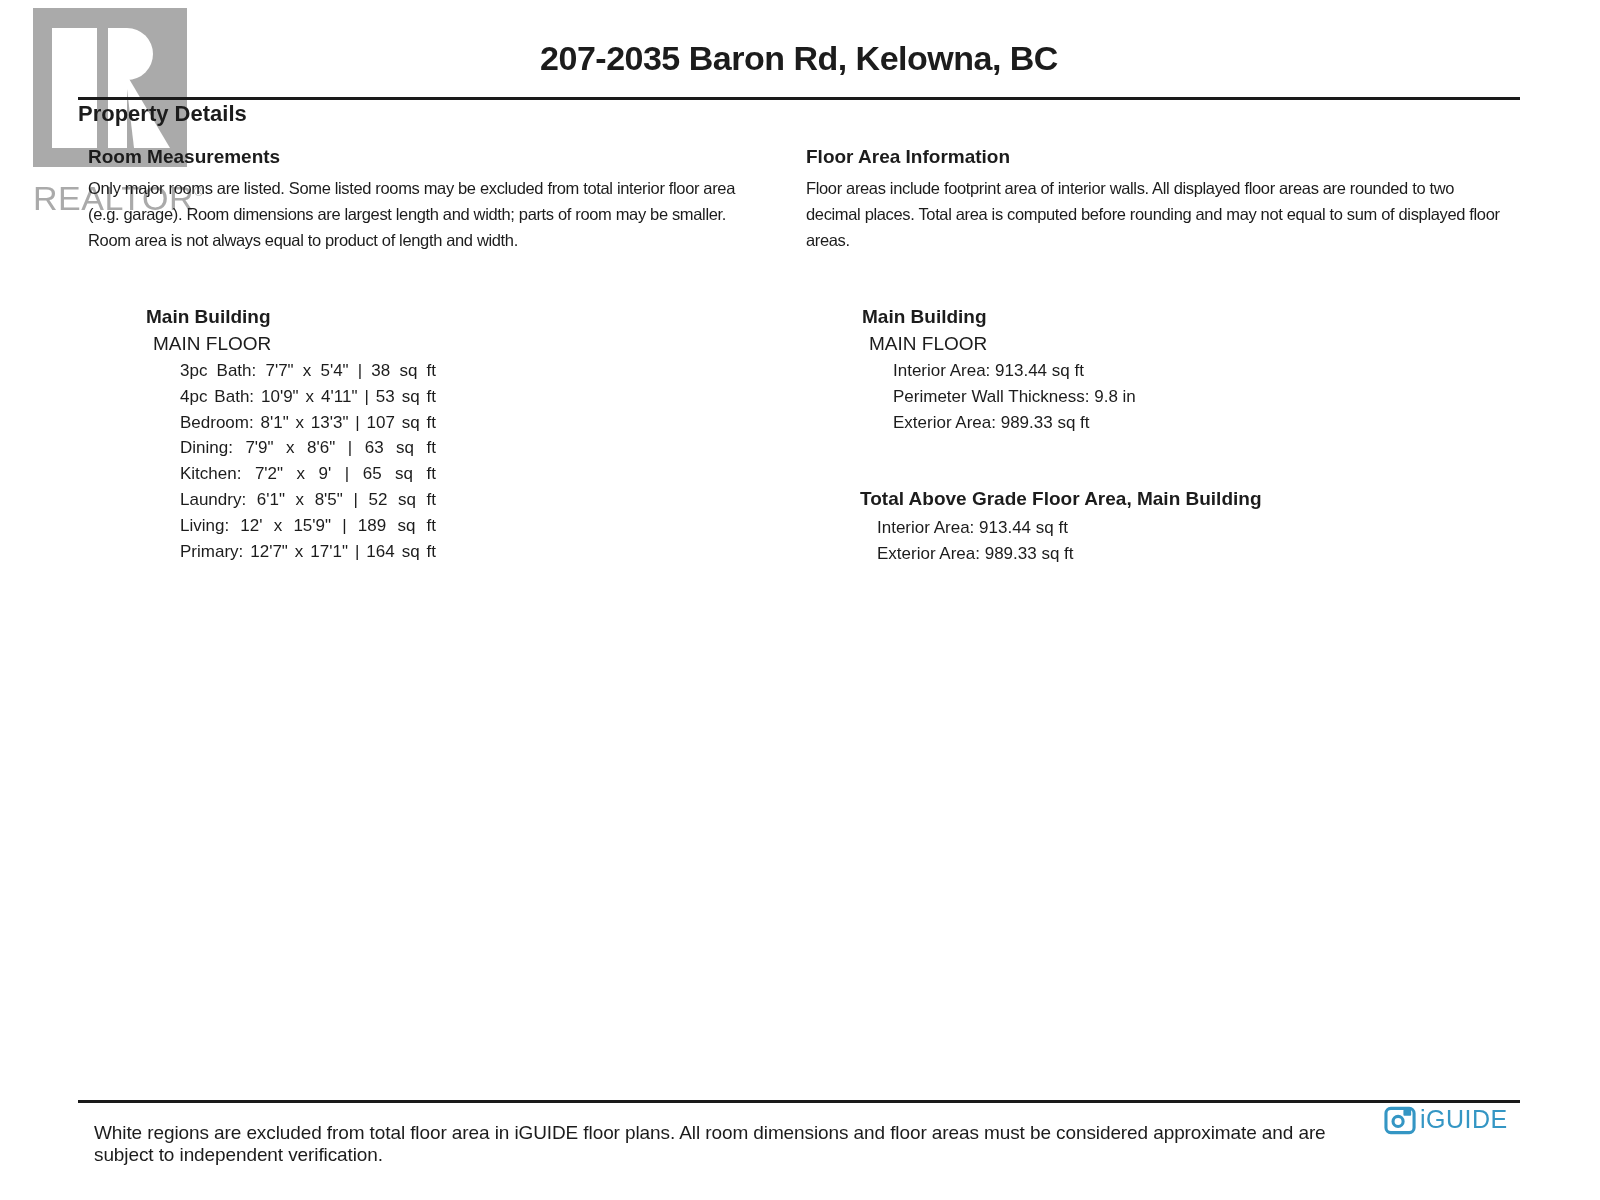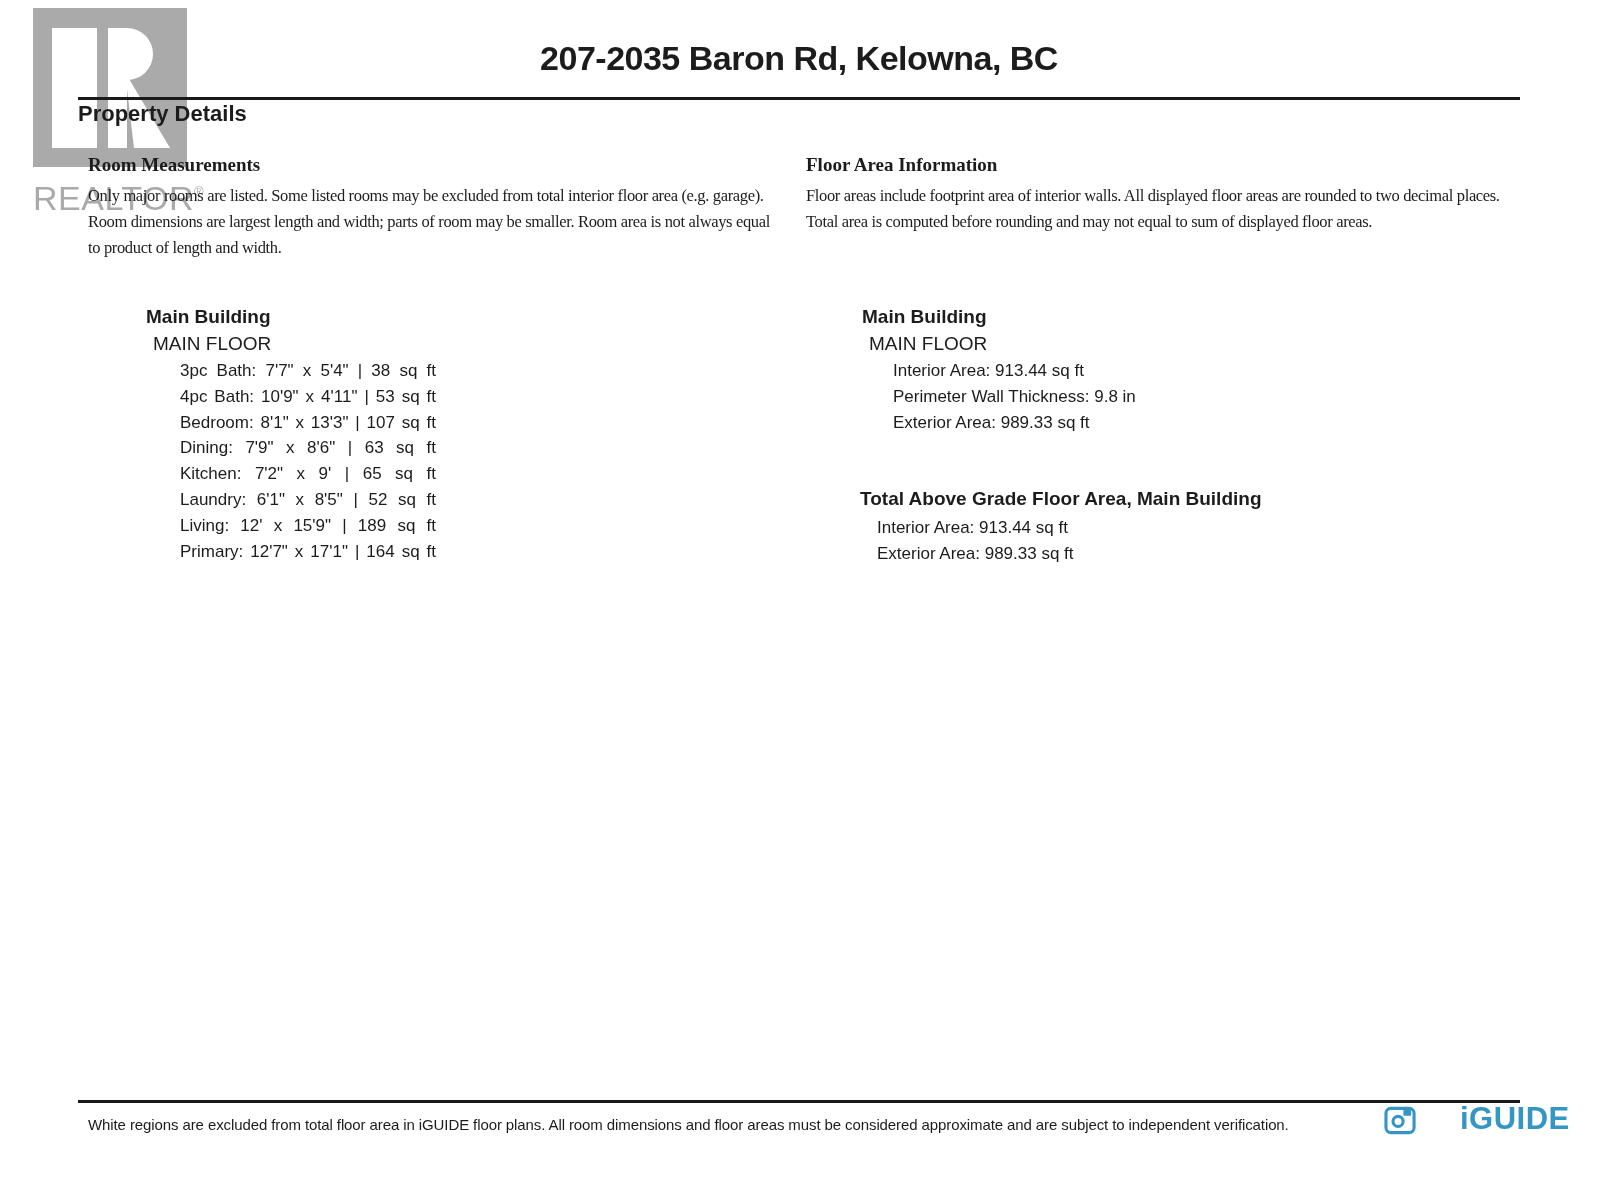--- a/index.html
+++ b/index.html
@@ -38,21 +38,21 @@
   }
   .header-rule { top: 97px; }
   .subtitle {
     position: absolute; left: 78px; top: 101px; width: 1442px;
     margin: 0; text-align: left;
     font-size: 22px; font-weight: bold;
     z-index: 2;
   }
 
   
-  .intro { position: absolute; top: 154px; z-index: 1; font-family: Liberation Serif, serif; }
+  .intro { position: absolute; top: 146px; z-index: 1; }
   .intro-left { left: 88px; width: 682px; }
   .intro-right { left: 806px; width: 700px; }
   .intro h3 { margin: 0 0 7px 0; font-size: 19px; font-weight: bold; }
   .intro p {
     margin: 0; font-size: 16.5px; line-height: 26px;
     letter-spacing: -0.35px;
   }
 
   
   .building { position: absolute; top: 303px; z-index: 1; }
@@ -69,32 +69,31 @@
   .stat-line { font-size: 17px; line-height: 26px; }
 
   .total-block { position: absolute; left: 860px; top: 485px; z-index: 1; }
   .total-heading { font-size: 19px; font-weight: bold; line-height: 27px; }
   .total-block .stat-list { margin-left: 17px; margin-top: 3px; }
 
   
   .footer-rule { top: 1100px; }
   .disclaimer {
     position: absolute; left: 84px; top: 1112px; width: 1260px;
-    margin: 4px; font-size: 15px; letter-spacing: -0.1px;
+    margin: 10px; font-size: 19px; letter-spacing: -0.1px;
     z-index: 1;
   }
   .brand {
     position: absolute; left: 1384px; top: 1103px;
     display: flex; align-items: center; gap: 3px;
     z-index: 1;
   }
   .brand-text {
-    font-size: 31px; font-weight: 700; letter-spacing: 0.5px;
+    font-size: 25px; font-weight: 400; letter-spacing: 0.5px;
     line-height: 32px;
-    margin-left: 40px;
   }
 </style>
 </head>
 <body>
 
 <div class="page">
 
   <div class="watermark" style="color: rgb(163, 163, 163);">
     <svg width="154" height="159" viewBox="0 0 154 159">
       <rect x="0" y="0" width="154" height="159" fill="currentColor"></rect>

